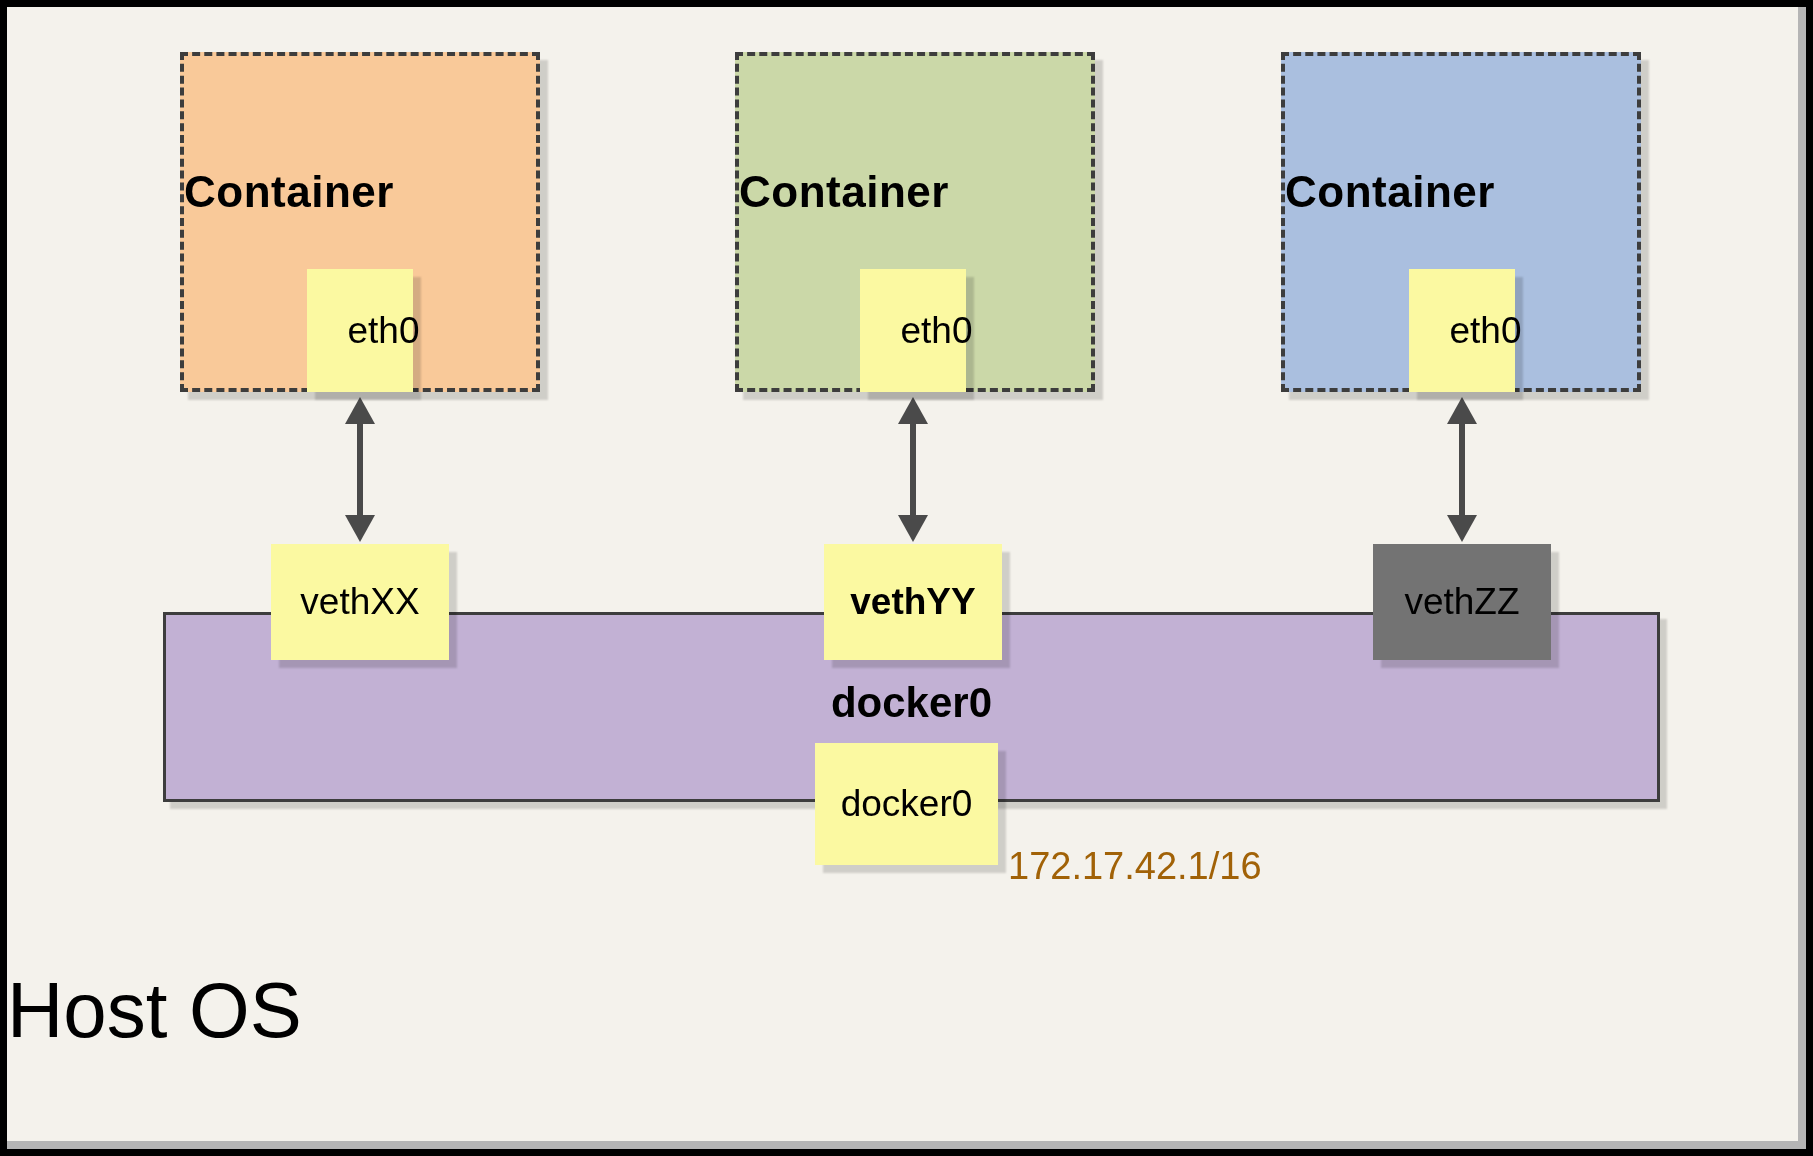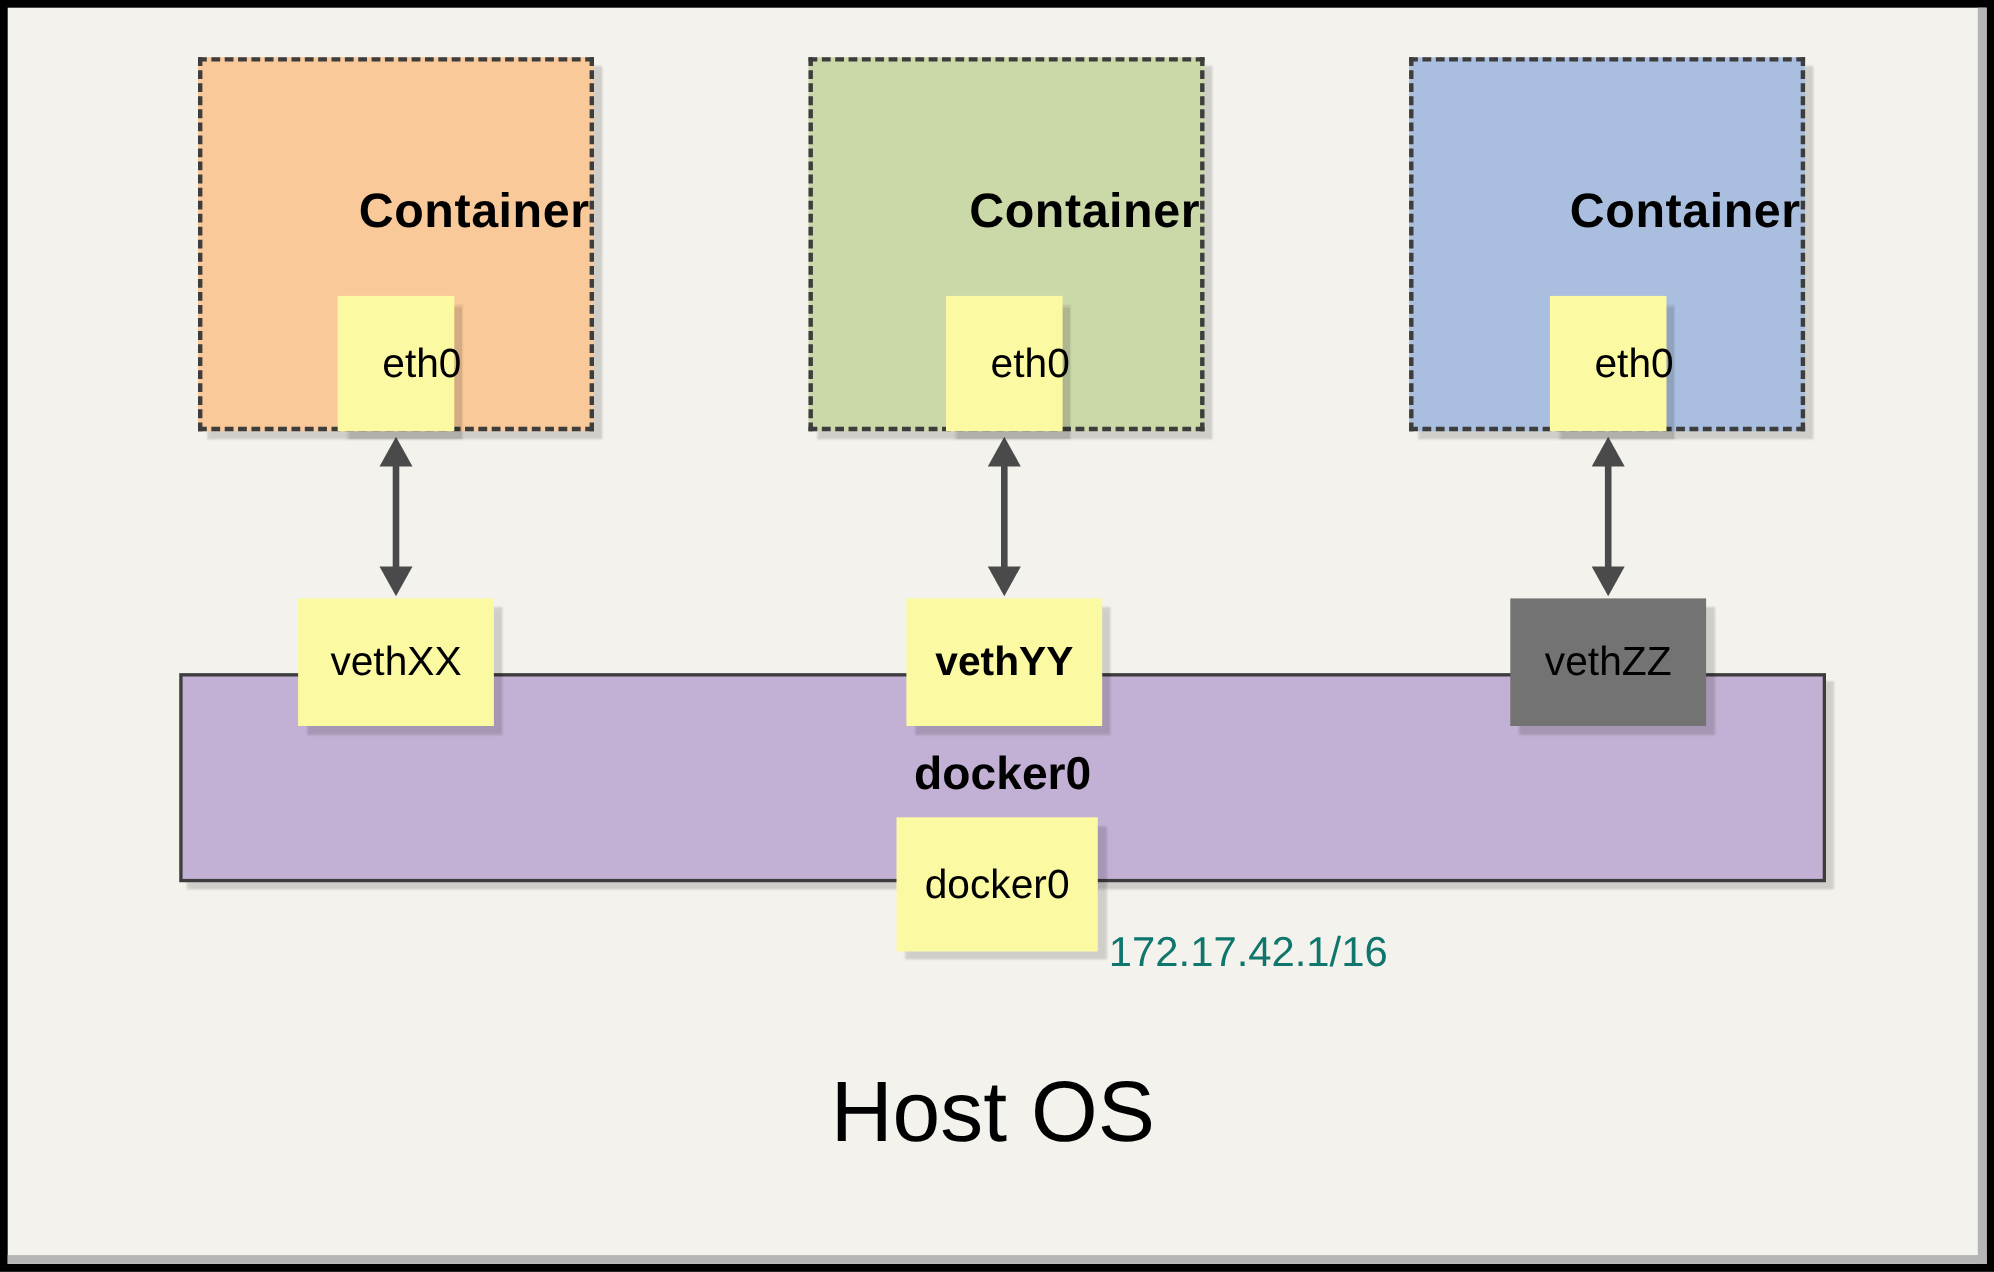--- a/index.html
+++ b/index.html
@@ -14,21 +14,21 @@
     border-right:8px solid #B5B5B5;
     border-bottom:8px solid #B5B5B5;
     overflow:hidden;
   }
 
   
   .container-box {
     position:absolute; top:45px; width:360px; height:340px;
     border:4px dashed #3D3D3D;
     box-shadow:8px 8px 2px rgba(0,0,0,0.15);
-    display:flex; align-items:center; justify-content:flex-end;
+    display:flex; align-items:center; justify-content:flex-start;
   }
   .container-box .title {
     font-size:44px; font-weight:bold; color:#000;
     margin-bottom:60px; letter-spacing:0.5px;
   }
   .pos-c1 { left:173px; }
   .pos-c2 { left:728px; }
   .pos-c3 { left:1274px; }
 
   
@@ -76,26 +76,26 @@
   }
   .bridge-title {
     position:absolute; left:156px; top:672px; width:1497px;
     text-align:center; font-size:42px; font-weight:bold; color:#000;
     z-index:3;
   }
   .bridge-node { width:183px; height:122px; left:808px; top:736px; }
 
   .bridge-ip {
     position:absolute; left:1001px; top:838px;
-    font-size:38px; color:#0f766e; z-index:4;
+    font-size:38px; color:#a16207; z-index:4;
   }
 
   .host-label {
     position:absolute; left:0; top:958px; width:1791px;
-    text-align:center; font-size:78px; color:#000;
+    font-size:78px; color:#000;
   }
 </style>
 </head>
 <body>
 
 <div class="page">
 
   <div class="container-box pos-c1" style="background-color: rgb(249, 201, 153);">
     <span class="title">Container</span>
   </div>

